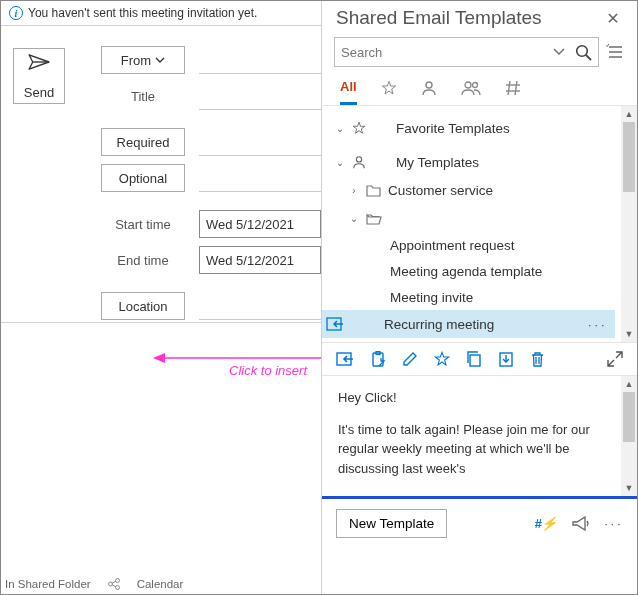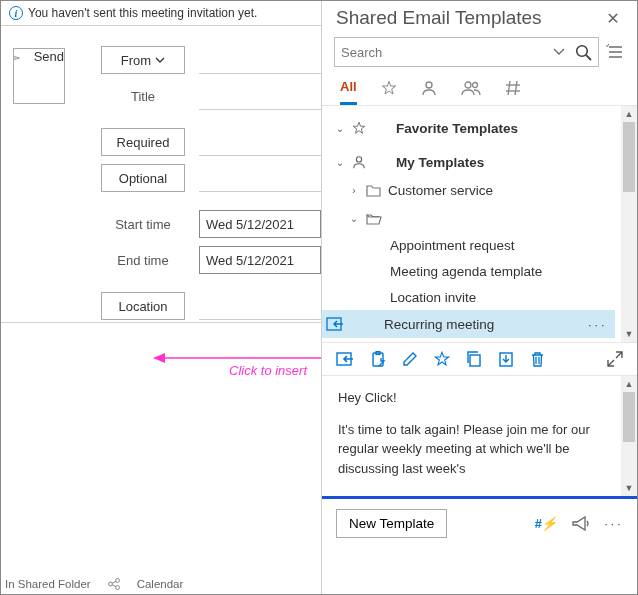--- a/index.html
+++ b/index.html
@@ -56,22 +56,22 @@
     border-bottom: 1px solid #d0d0d0;
     height: 298px;
   }
   .send-btn {
     position: absolute;
     left: 12px; top: 22px;
     width: 52px; height: 56px;
     border: 1px solid #aaa;
     background: #fff;
     display: flex;
-    flex-direction: row;
-    align-items: flex-start;
+    flex-direction: column;
+    align-items: center;
     justify-content: center;
     gap: 14px;
     cursor: pointer;
   }
   .fields {
     position: absolute;
     left: 100px;
     top: 16px;
     right: 0;
   }
@@ -225,21 +225,21 @@
     width: 12px; height: 70px;
     background: #c8c8c8;
   }
   .node {
     display: flex; align-items: center;
     height: 28px;
     gap: 6px;
   }
   .node .chev { width: 12px; color: #666; font-size: 10px; text-align: center;}
   .node .nicon { width: 16px; color: #666; display:flex; }
-  .node.bold .nlabel { font-weight: 700; padding-left: 22px; }
+  .node.bold .nlabel { font-weight: 400; padding-left: 22px; }
   .leaf { padding-left: 56px; height: 26px; display:flex; align-items:center;}
   .depth1 { padding-left: 14px; }
   .selected {
     background: #cfe8f6;
     margin-left: -12px;
     padding-left: 12px;
     margin-right: 18px;
     position: relative;
     display: flex; align-items: center;
     height: 28px;
@@ -476,21 +476,21 @@
             </svg>
           </span>
       </div>
       <div class="leaf">
           <span>Appointment request</span>
         </div>
       <div class="leaf">
           <span>Meeting agenda template</span>
         </div>
       <div class="leaf">
-          <span>Location invite</span>
+          <span>Meeting invite</span>
         </div>
       <div class="selected">
         <span class="ins-icon">
           <svg width="18" height="16" viewBox="0 0 18 16">
               <rect x="1" y="2" width="14" height="12" fill="none" stroke="#0078d4" stroke-width="1.3"></rect>
               <path d="M17 8 L8 8 M11 5 L8 8 L11 11" fill="none" stroke="#0078d4" stroke-width="1.5"></path>
             </svg>
         </span>
         <span class="nlabel">Recurring meeting</span>
         <span class="dots">···</span>

